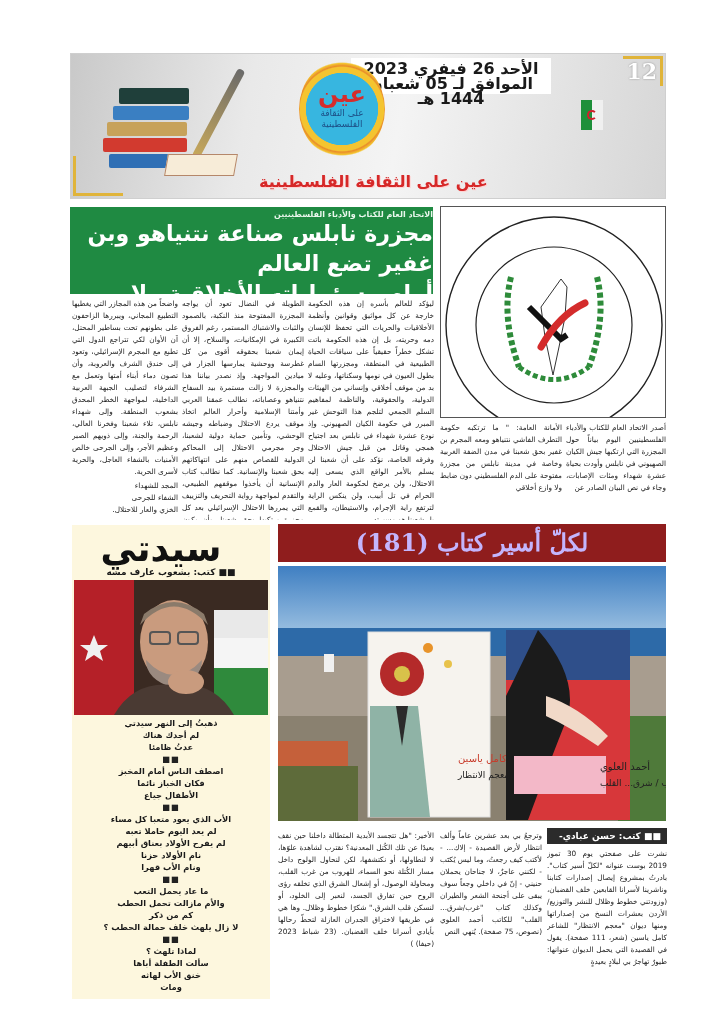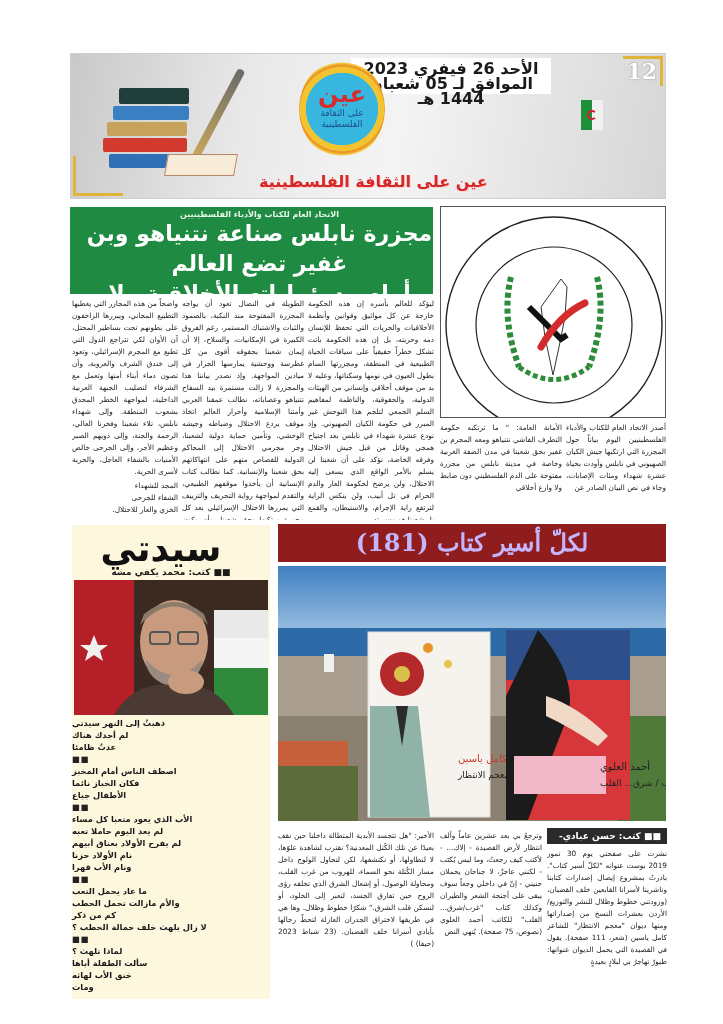--- a/index.html
+++ b/index.html
@@ -24,37 +24,37 @@
   .emblem { position: absolute; left: 228px; top: 6px; width: 86px; height: 98px; border-radius: 50%; background: radial-gradient(circle, #37b6e0 55%, #f4c430 56%, #f4c430 64%, #e98c2a 66%, #f4c430 70%, transparent 72%); direction: rtl; text-align: center; }
   .emblem .big { display: block; margin-top: 20px; font-size: 24px; font-weight: bold; color: #d62c2c; }
   .emblem .small { display: block; font-size: 9px; color: #1d4f86; line-height: 11px; }
   .tagline { position: absolute; left: 188px; top: 102px; direction: rtl; font-size: 16px; font-weight: bold; color: #d62828; text-shadow: 1px 1px 0 #ffd2d2; margin-top: 16px; }
   .books { position: absolute; left: 30px; top: 28px; width: 110px; height: 90px; }
   .book { position: absolute; height: 14px; border-radius: 2px; }
   .quill { position: absolute; left: 120px; top: 4px; width: 8px; height: 100px; background: linear-gradient(#6a6a6a, #c9a95a); transform: rotate(28deg); transform-origin: bottom; border-radius: 4px; }
   .open-book { position: absolute; left: 95px; top: 100px; width: 70px; height: 22px; background: #f7ecd8; border: 1px solid #b5876a; transform: skewX(-10deg); }
 
   
-  .green-head { position: absolute; left: 70px; top: 207px; width: 363px; height: 87px; background: #1f8a42; direction: rtl; text-align: center; color: #ffffff; padding-left: 16px; }
+  .green-head { position: absolute; left: 70px; top: 207px; width: 363px; height: 87px; background: #1f8a42; direction: rtl; color: #ffffff; padding-left: 16px; }
   .green-kicker { font-size: 8px; font-weight: bold; padding-top: 3px; color: #e9f7ec; }
   .green-title { font-size: 22px; font-weight: bold; line-height: 30px; }
 
   
   .union-box { position: absolute; left: 440px; top: 206px; width: 226px; height: 212px; border: 1px solid #555; background: #ffffff; overflow: hidden; }
   .union-box svg { position: absolute; left: 0; top: 0; }
 
   
   .col { position: absolute; direction: rtl; text-align: justify; font-size: 7.3px; line-height: 12px; color: #222; overflow: hidden; }
 
   
   .poem-box { position: absolute; left: 72px; top: 525px; width: 198px; height: 288px; background: #fdf7de; }
   .poem-title { position: absolute; left: 72px; top: 528px; width: 178px; text-align: center; direction: rtl; font-size: 36px; font-weight: bold; color: #111; }
   .poem-byline { position: absolute; left: 72px; top: 567px; width: 198px; text-align: center; direction: rtl; font-size: 9px; font-weight: bold; }
   .portrait { position: absolute; left: 74px; top: 580px; width: 194px; height: 135px; overflow: hidden; background: #2c2c2c; }
-  .poem-lines { position: absolute; left: 72px; top: 717px; width: 198px; direction: rtl; text-align: left; font-size: 8.3px; font-weight: bold; line-height: 12px; color: #1a1a1a; background: #fdf7de; padding-bottom: 6px; }
+  .poem-lines { position: absolute; left: 72px; top: 717px; width: 198px; direction: rtl; text-align: center; font-size: 8.3px; font-weight: bold; line-height: 12px; color: #1a1a1a; background: #fdf7de; padding-bottom: 6px; }
   .sep { color: #222; letter-spacing: 1px; }
 
   
   .red-head { position: absolute; left: 278px; top: 524px; width: 388px; height: 38px; background: #8f1d1d; direction: rtl; text-align: center; color: #c4b5fd; font-size: 24px; font-weight: bold; line-height: 38px; font-family: "DejaVu Serif", serif; }
   .photo { position: absolute; left: 278px; top: 566px; width: 388px; height: 255px; overflow: hidden; background: #6d8fb5; text-align: center; }
 
   .byline-dark { position: absolute; left: 547px; top: 828px; width: 120px; height: 16px; background: #2b2b2b; color: #ffffff; direction: rtl; font-size: 9px; font-weight: bold; padding-right: 6px; line-height: 16px; }
 </style>
 </head>
 <body>
@@ -114,21 +114,21 @@
 <div class="col" style="left:182px; top:298px; width:122px; height:222px;">الطويلة في النضال تعود أن يواجه المجزرة المفتوحة منذ النكبة، بالصمود والثبات والاشتباك المستمر، رغم الفروق الكبيرة في الإمكانيات، والسلاح، إلا أن إيمان شعبنا بحقوقه أقوى من كل غطرسة ووحشية يمارسها الجزار في ميادين المواجهة. وإذ نصدر بياننا هذا والمجزرة لا زالت مستمرة بيد السفاح نتنياهو وعصاباته، نطالب عمقنا العربي وأمتنا الإسلامية وأحرار العالم اتخاذ موقف يردع الاحتلال وضباطه وجيشه الوحشي، وتأمين حماية دولية لشعبنا، وجر مجرمي الاحتلال إلى المحاكم الدولية للقصاص منهم على انتهاكاتهم بحق شعبنا والإنسانية. كما نطالب كتاب الإنسانية أن يأخذوا موقفهم الطبيعي، والتقدم لمواجهة رواية التحريف والتزييف التي يمررها الاحتلال الإسرائيلي بعد كل مجزرة يرتكبها بحق شعبنا، وأن يكون للأدباء العرب موقفاً</div>
 <div class="col" style="left:72px; top:298px; width:106px; height:180px;">واضحاً من هذه المجازر التي يغطيها التطبيع المجاني، ويبررها الزاحفون على بطونهم تحت بساطير المحتل، آن الأوان لكي تتراجع الدول التي تطبع مع المجرم الإسرائيلي، وتعود إلى خندق الشرف والعروبة، وأن تصون دماء أبناء أمتها وتعمل مع الشرفاء لتصليب الجبهة العربية الداخلية، لمواجهة الخطر المحدق بشعوب المنطقة. وإلى شهداء نابلس، تلاء شعبنا وفخرنا العالي، الرحمة والجنة، وإلى ذويهم الصبر وعظيم الأجر، وإلى الجرحى خالص الأمنيات بالشفاء العاجل، والحرية لأسرى الحرية.</div>
 <div class="col" style="left:72px; top:480px; width:106px; height:40px; line-height:12px;">
   <div>المجد للشهداء</div>
   <div>الشفاء للجرحى</div>
   <div>الخزي والعار للاحتلال.</div>
 </div>
 
 <div class="poem-box"></div>
 <div class="poem-title">سيدتي</div>
-<div class="poem-byline">■■ كتب: محمد يكفي مشه</div>
+<div class="poem-byline">■■ كتب: بشعوب عارف مشه</div>
 <div class="portrait">
   <svg width="194" height="135" viewBox="0 0 194 135">
     <rect x="0" y="0" width="194" height="135" fill="#3a2a22"></rect>
     <rect x="0" y="0" width="60" height="135" fill="#c1272d"></rect>
     <polygon points="0,0 60,0 60,135 0,135" fill="#b52028"></polygon>
     <rect x="140" y="30" width="54" height="28" fill="#e9e9e9"></rect>
     <rect x="140" y="58" width="54" height="30" fill="#f5f5f5"></rect>
     <rect x="140" y="88" width="54" height="47" fill="#2f8a3c"></rect>
     <polygon points="20,55 24,65 34,65 26,71 29,81 20,75 11,81 14,71 6,65 16,65" fill="#f0f0f0"></polygon>
     <ellipse cx="100" cy="62" rx="34" ry="42" fill="#c99b7e"></ellipse>

